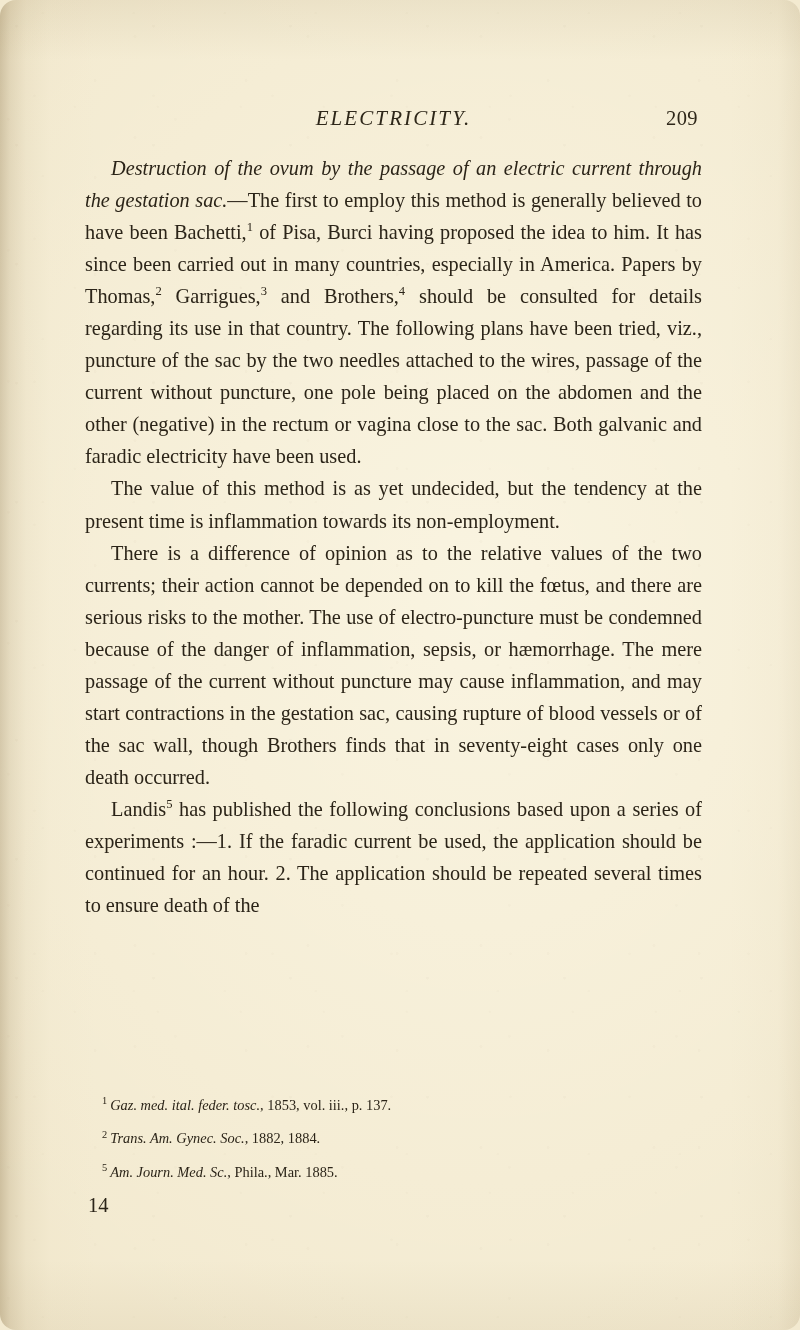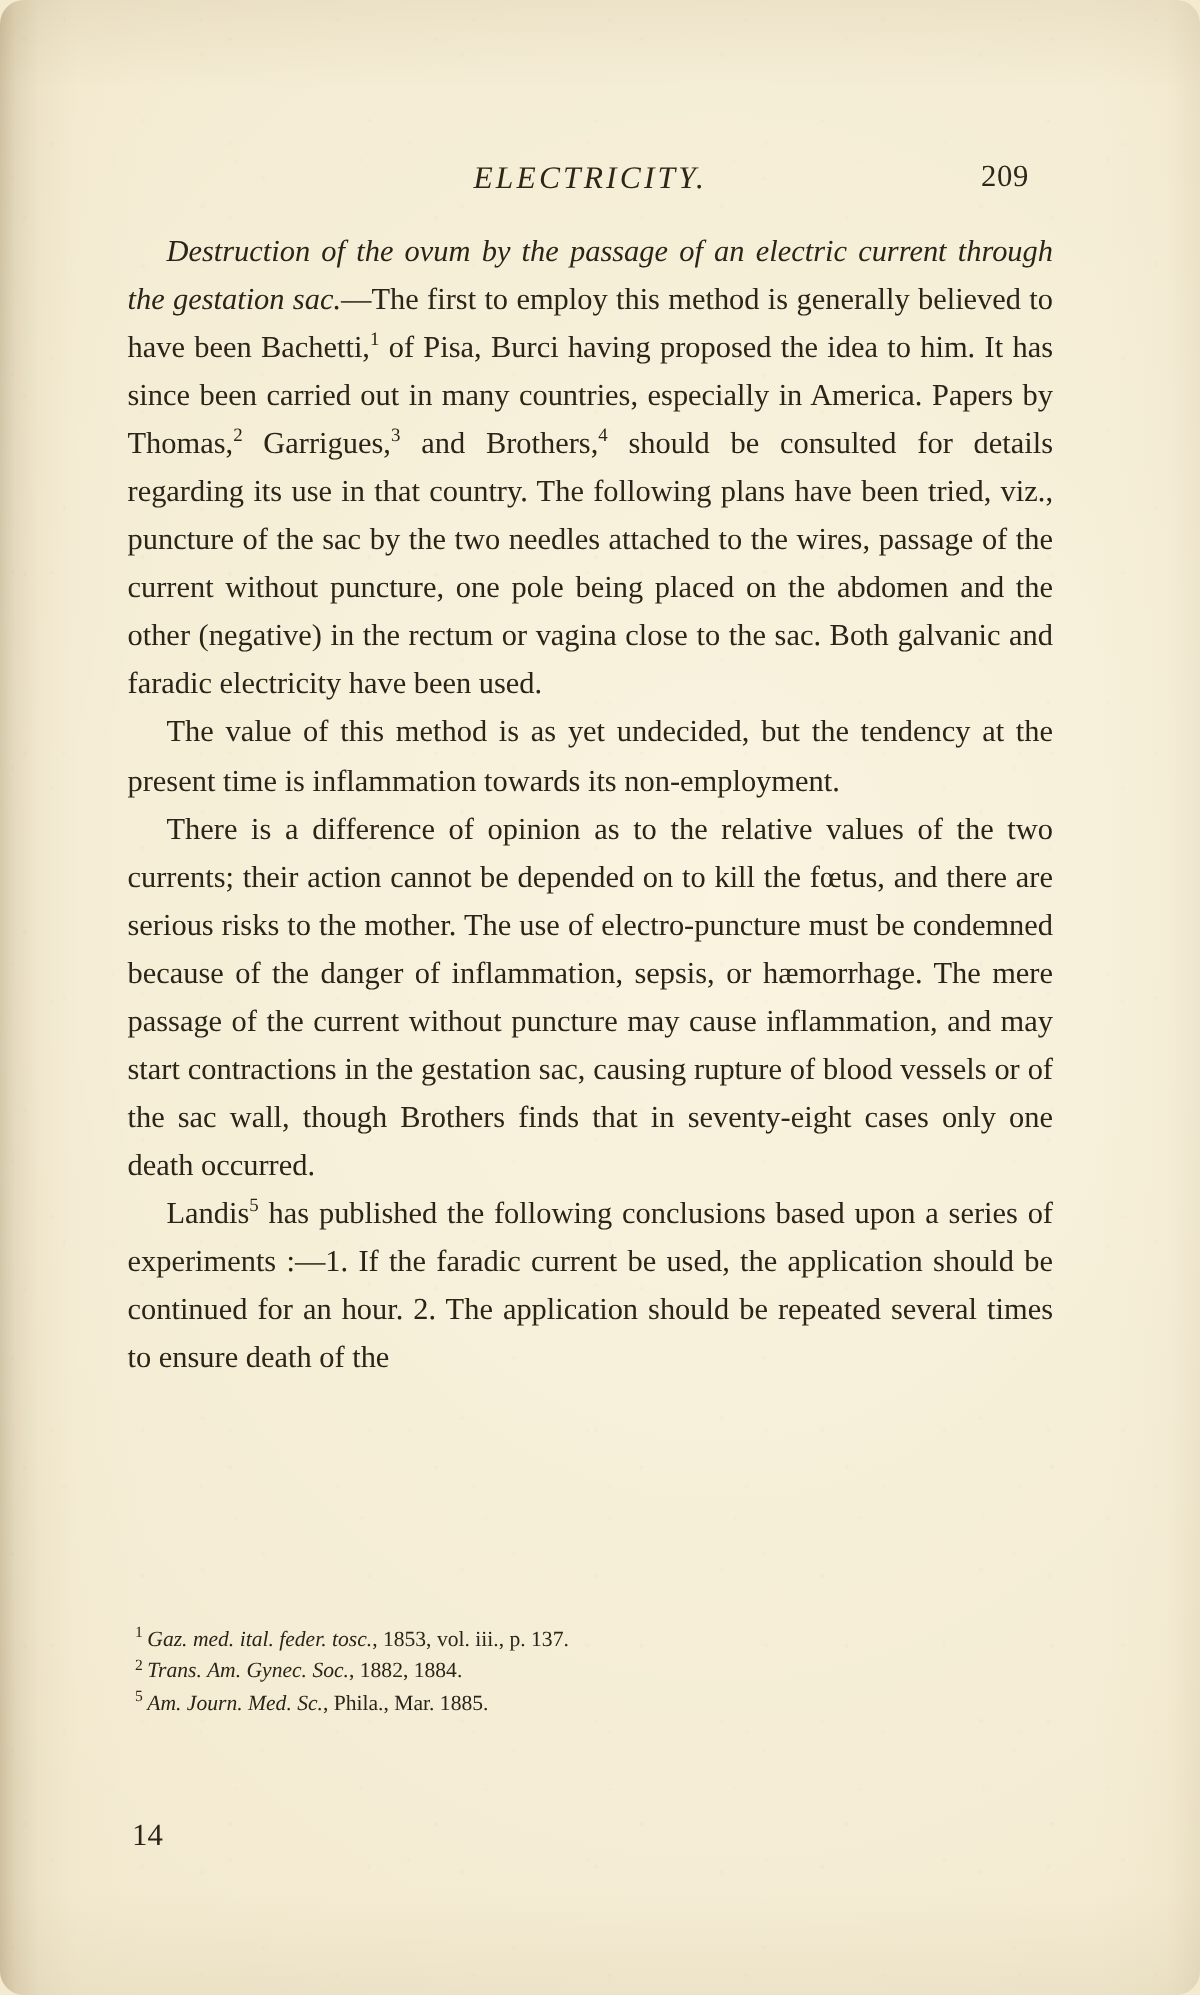--- a/index.html
+++ b/index.html
@@ -77,21 +77,21 @@
     position: absolute;
     left: 0; right: 0;
     text-align: center;
     font-style: italic;
     font-size: 21px;
     letter-spacing: 2.1px;
     color: #2e2719;
   }
   .runhead-folio {
     position: absolute;
-    right: 16px;
+    right: 4px;
     top: 1px;
     font-size: 20.5px;
     letter-spacing: .4px;
     color: #2e2719;
   }
 
   
   #body {
     position: absolute;
     top: 152px;
@@ -119,21 +119,21 @@
   .fn-ref-sp { font-size: .62em; vertical-align: super; line-height: 0; }
 
   
   #footnotes {
     position: absolute;
     left: 5px;
     top: 1083px;
     width: 612px;
   }
   .fn {
-    margin: 0;
+    margin: 12px;
     font-size: 14.4px;
     line-height: 21.4px;
     color: #2b2418;
     text-indent: 0;
     white-space: nowrap;
   }
   .fn-num {
     font-size: 10.4px;
     vertical-align: super;
     line-height: 0;
@@ -141,21 +141,20 @@
   }
   .fn i { font-style: italic; }
 
   #signature {
     position: absolute;
     left: 3px;
     top: 1192px;
     font-size: 20.5px;
     line-height: 26px;
     color: #2b2418;
-    margin-top: 19px;
   }
 </style>
 </head>
 <body>
 
 <div id="page">
   <div id="grain"></div>
 
   <div id="content">
 

